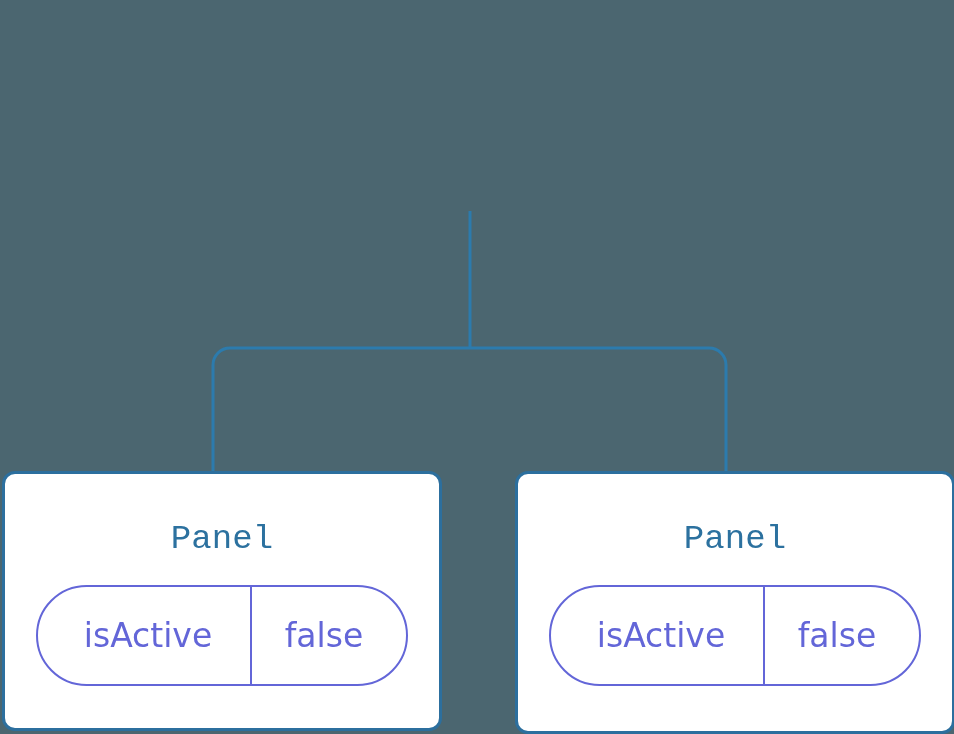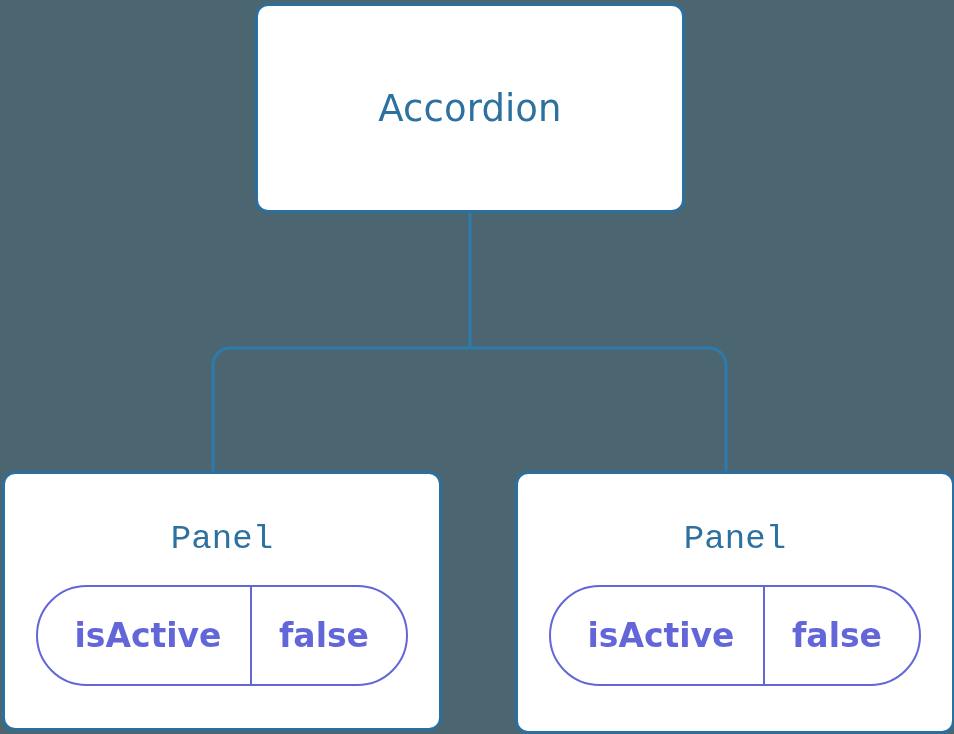--- a/index.html
+++ b/index.html
@@ -100,21 +100,20 @@
   .prop-val {
     display: flex;
     align-items: center;
     justify-content: center;
     color: #6366d8;
     font-size: 33px;
     line-height: 1;
     white-space: nowrap;
     user-select: none;
     box-sizing: border-box;
-    font-weight: bold;
   }
 
   .prop-key {
     width: 214px;
     padding-left: 8px;
     border-right: 2px solid #6366d8;
   }
 
   .prop-val {
     width: 154px;
@@ -127,23 +126,20 @@
 <div id="stage">
 
   <svg id="connectors" viewBox="0 0 954 734" width="954" height="734" xmlns="http://www.w3.org/2000/svg">
 
     <path d="M 470 211 L 470 348" fill="none" stroke="#2c7bad" stroke-width="3"></path>
 
     <path d="M 470 348 L 230 348 A 17 17 0 0 0 213 365 L 213 474" fill="none" stroke="#2c7bad" stroke-width="3"></path>
     <path d="M 470 348 L 709 348 A 17 17 0 0 1 726 365 L 726 474" fill="none" stroke="#2c7bad" stroke-width="3"></path>
   </svg>
 
-  <div class="node node-root">
-    <div class="node-title">Accordion</div>
-  </div>
 
   <div class="node node-leaf-left">
     <div class="node-title">Panel</div>
     <div class="prop-pill">
       <div class="prop-key">isActive</div>
       <div class="prop-val">false</div>
     </div>
   </div>
 
   <div class="node node-leaf-right">

